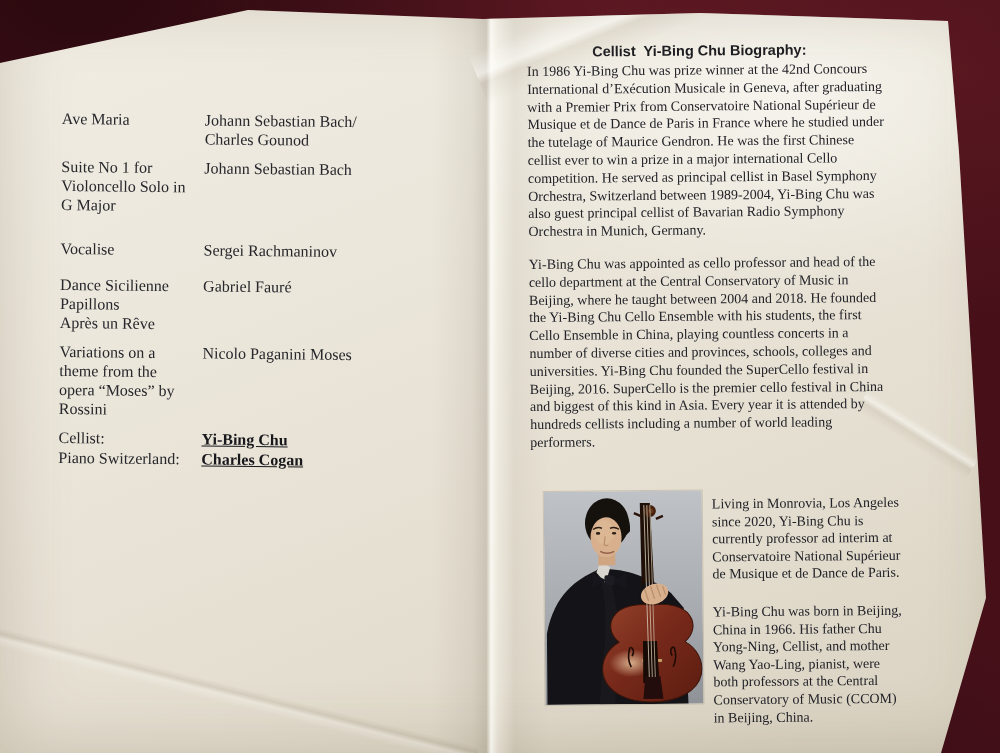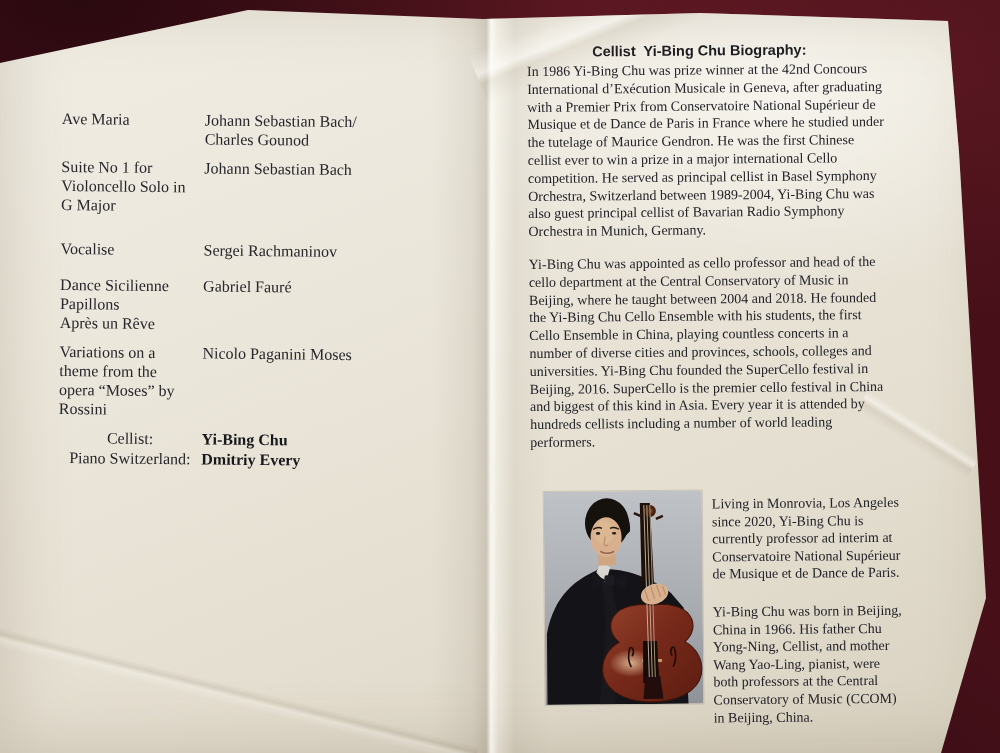--- a/index.html
+++ b/index.html
@@ -45,22 +45,22 @@
   }
 
   
   .page-left{position:absolute;inset:0;transform:rotate(0.6deg);transform-origin:62px 110px;}
   .prow{position:absolute;left:62px;display:flex;font-size:16px;line-height:19px;}
   .prow .t{width:143px;white-space:pre-wrap;}
   .prow .c{width:250px;white-space:pre-wrap;}
   .r1{top:109px}.r2{top:157px}.r3{top:239px}.r4{top:275px}.r5{top:342px}
   .credits{position:absolute;left:62px;top:428px;font-size:16px;line-height:19.5px;}
   .crow{display:flex;}
-  .crow .cl{width:143px;text-align:center;}
-  .crow .cv{font-weight:bold;color:#17171c;}
+  .crow .cl{width:143px;}
+  .crow .cv{font-weight:bold;color:#17171c;text-decoration:underline;}
 
   
   .page-right{position:absolute;inset:0;transform:rotate(-0.5deg);transform-origin:530px 70px;}
   .bio-title{
     position:absolute;left:527px;top:44px;width:345px;text-align:center;
     font-family:"Liberation Sans",sans-serif;font-weight:700;font-size:14.5px;color:#1c1c21;
     white-space:pre;
   }
   .bio-para{position:absolute;left:527px;width:420px;font-size:14px;line-height:17.8px;white-space:pre-wrap;color:#222228;}
   .p1{top:63px}.p2{top:256px}
@@ -104,21 +104,21 @@
 Rossini</div>
         <div class="c">Nicolo Paganini Moses</div>
       </div>
       <div class="credits">
         <div class="crow">
           <div class="cl">Cellist:</div>
           <div class="cv">Yi-Bing Chu</div>
         </div>
         <div class="crow">
           <div class="cl">Piano Switzerland:</div>
-          <div class="cv">Dmitriy Every</div>
+          <div class="cv">Charles Cogan</div>
         </div>
       </div>
     </div>
 
     <div class="page-right">
       <div class="bio-title">Cellist  Yi-Bing Chu Biography:</div>
       <div class="bio-para p1">In 1986 Yi-Bing Chu was prize winner at the 42nd Concours
 International d’Exécution Musicale in Geneva, after graduating
 with a Premier Prix from Conservatoire National Supérieur de
 Musique et de Dance de Paris in France where he studied under

